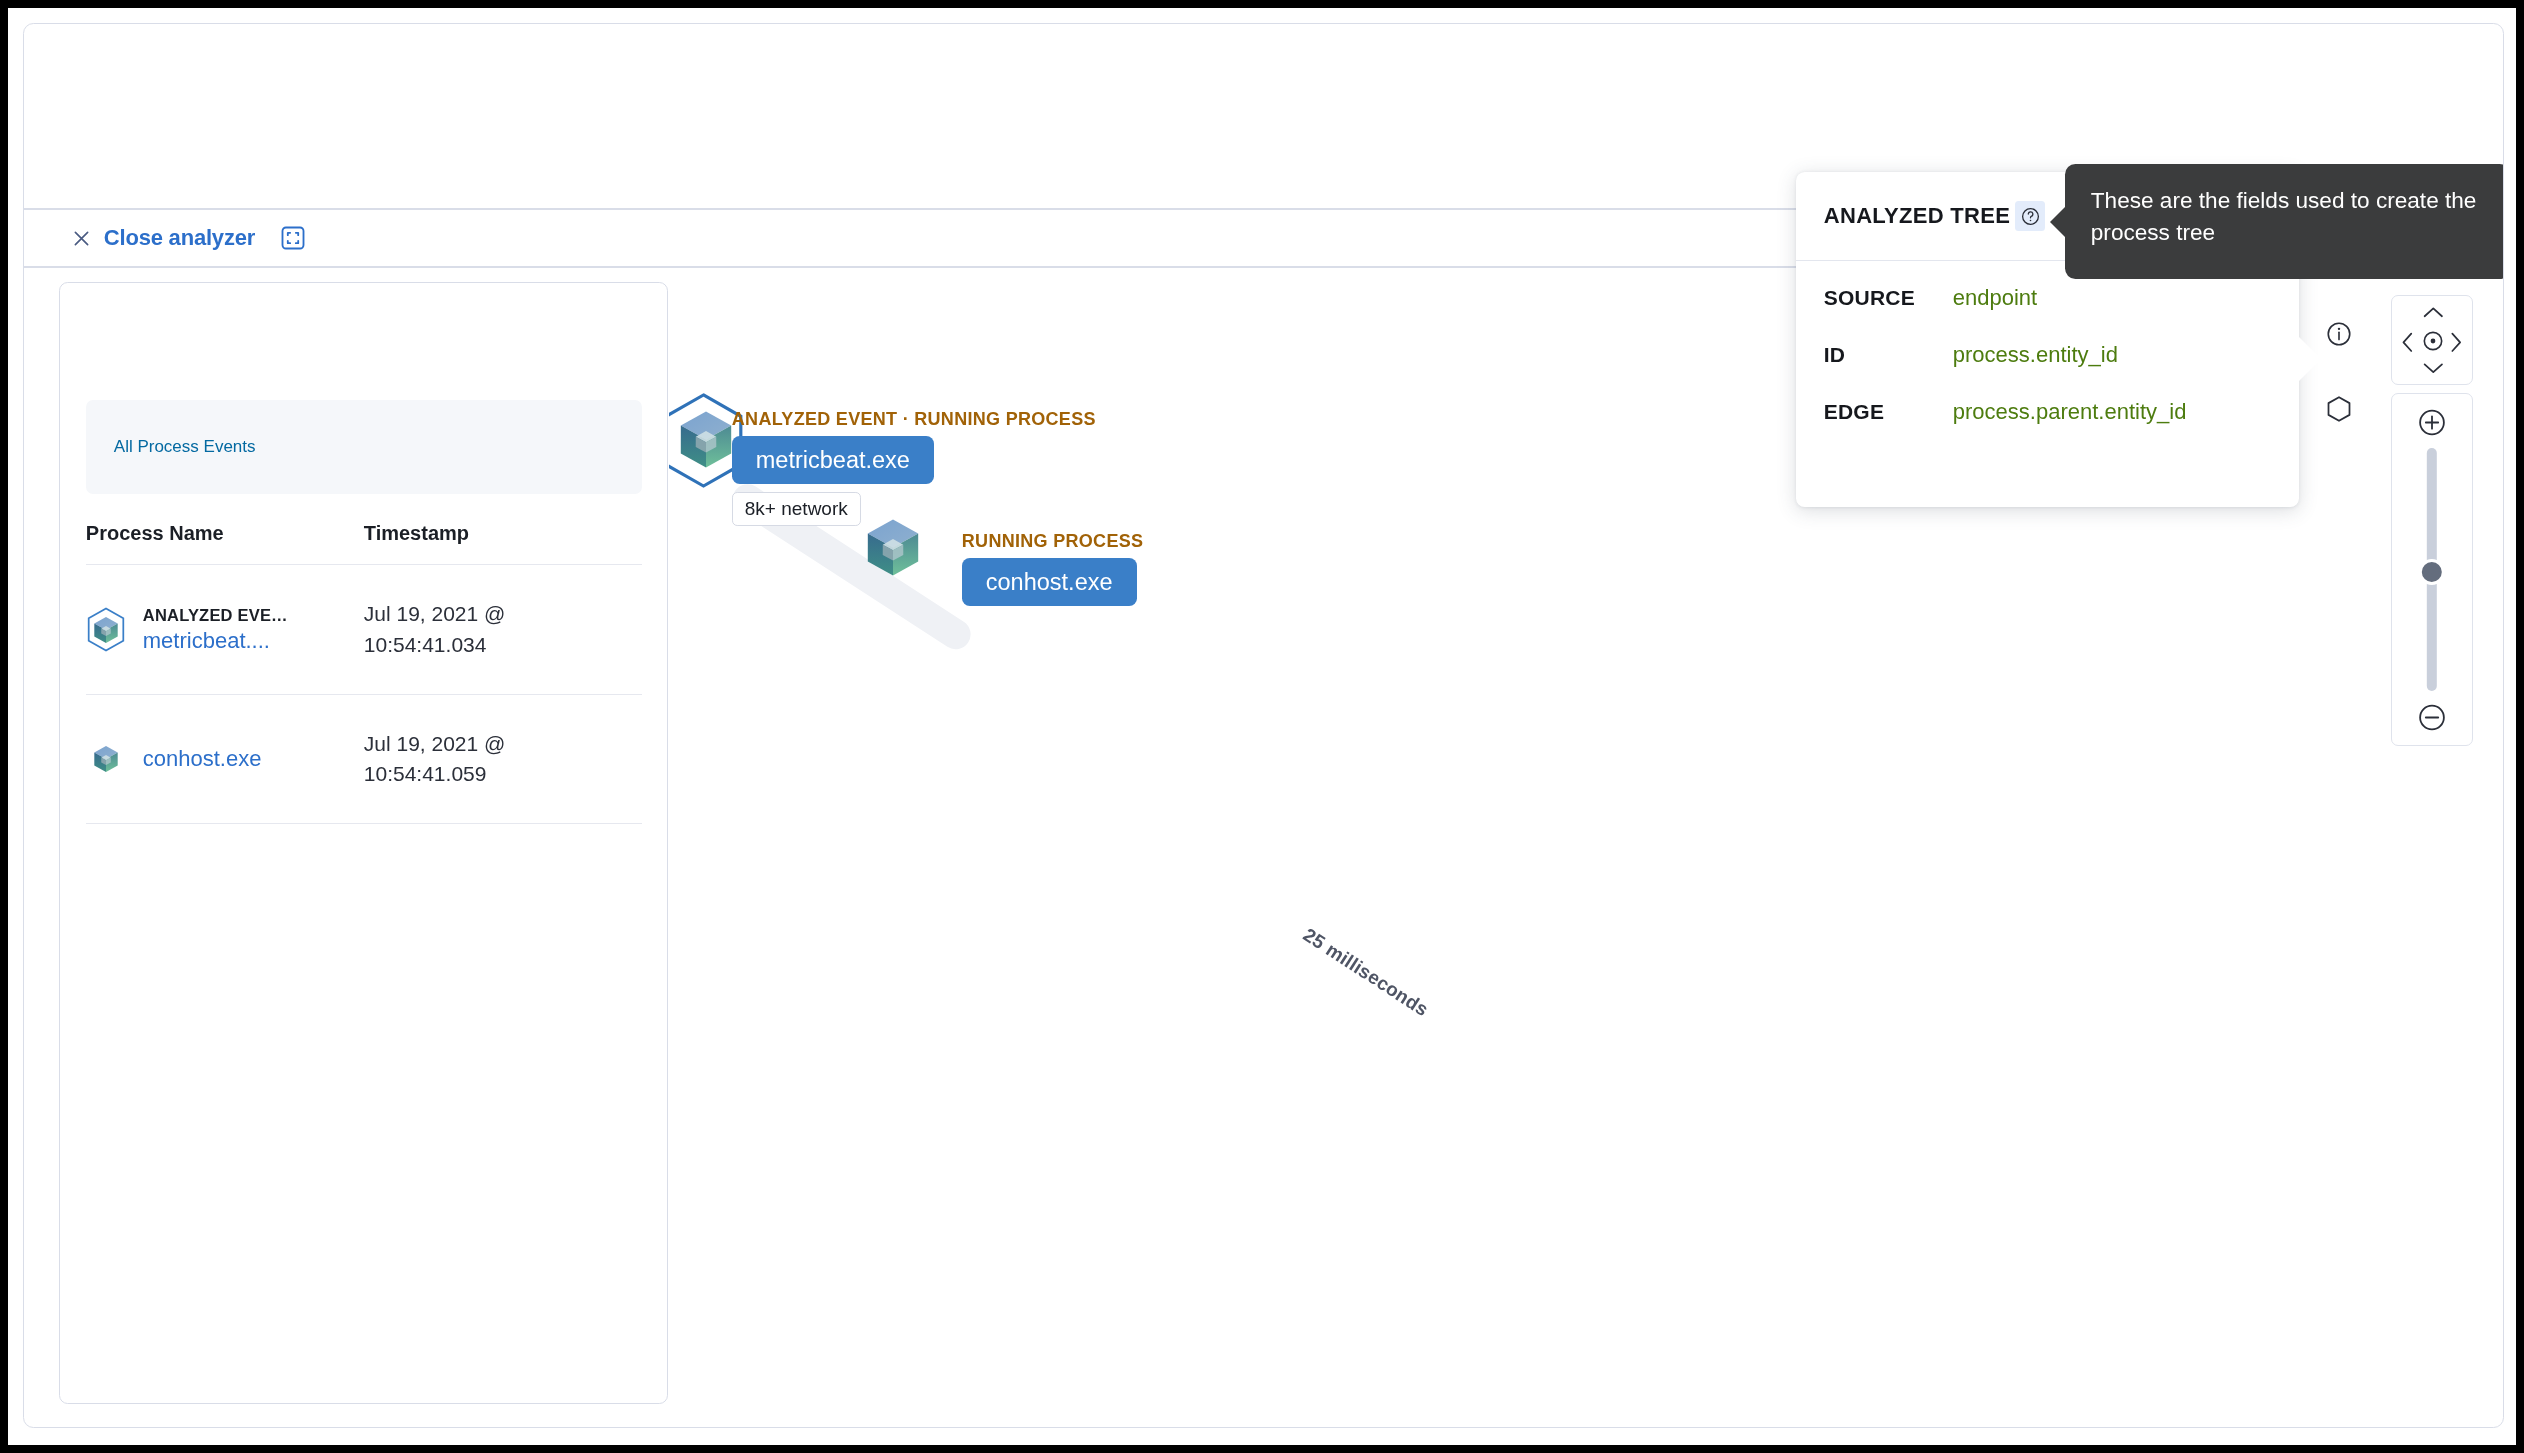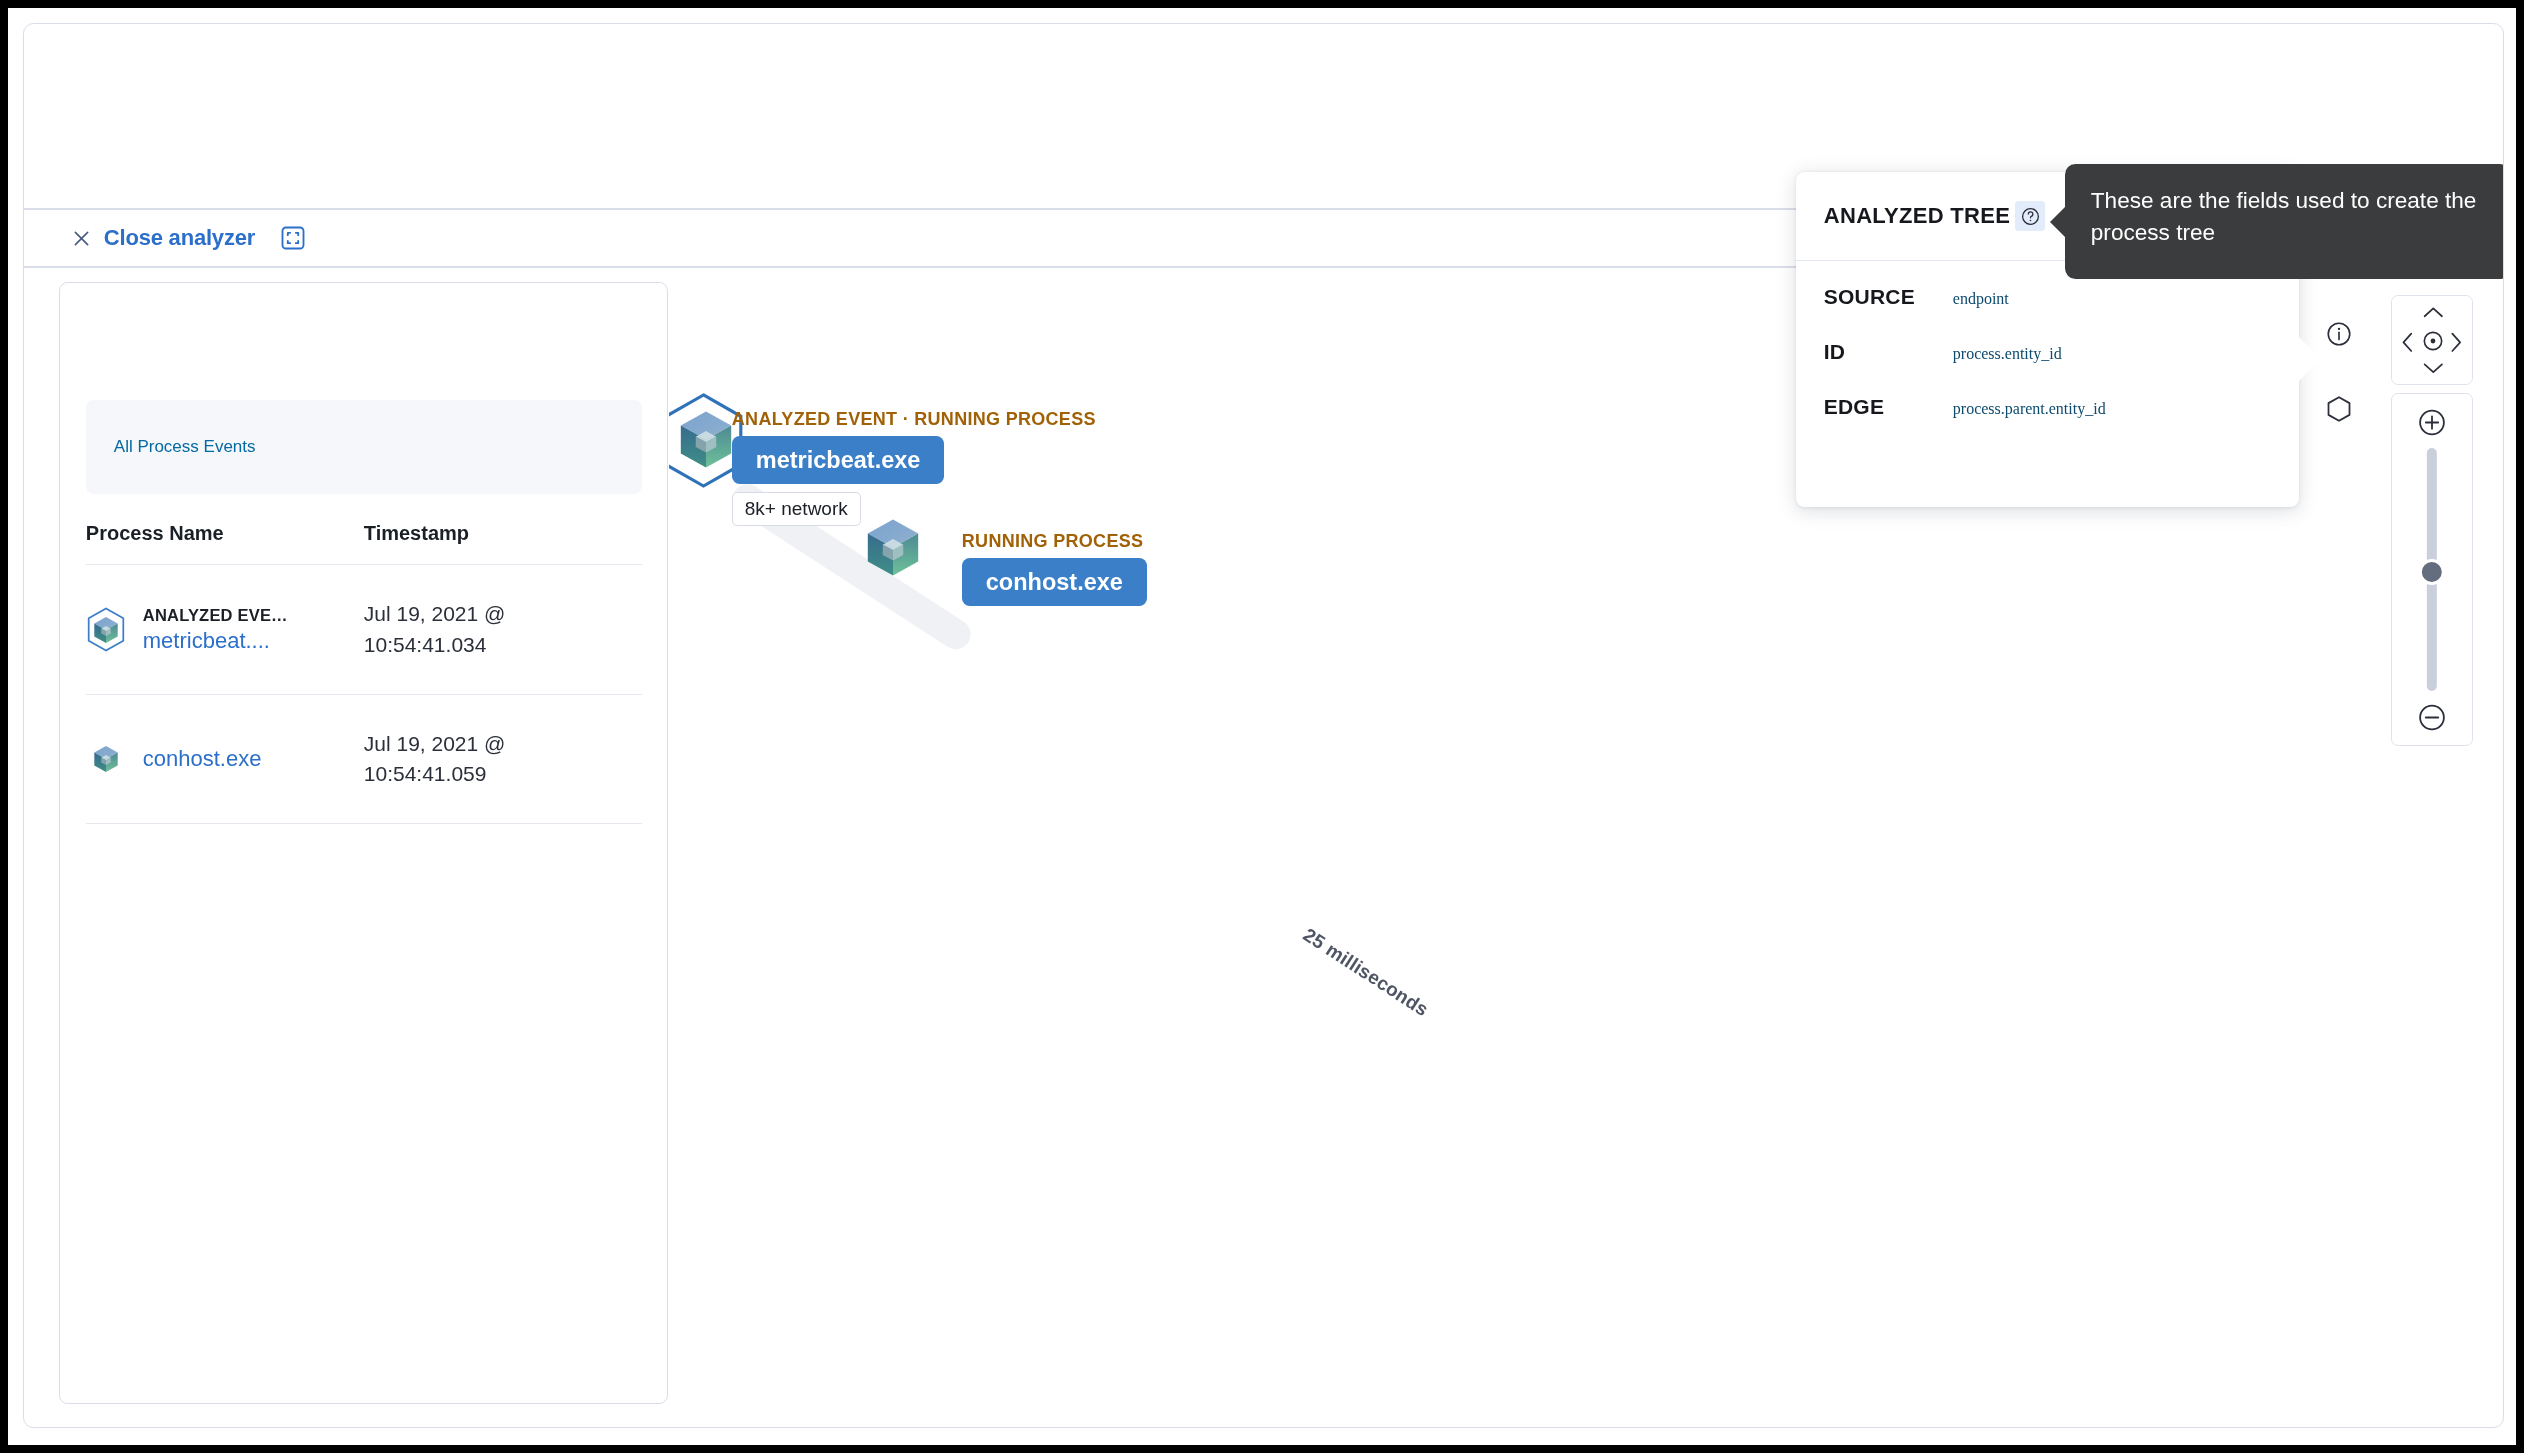--- a/index.html
+++ b/index.html
@@ -144,21 +144,21 @@
     display: flex; flex-direction: column; align-items: flex-start;
   }
   .node-kind {
     font-size: 18px; font-weight: 700; color: #a16207;
     letter-spacing: 0.3px; white-space: nowrap;
     margin-bottom: 6px;
   }
   .node-pill {
     background: #3a7fc8;
     color: #ffffff;
-    font-size: 23.5px; font-weight: 700;
+    font-size: 23.5px; font-weight: 400;
     padding: 10.4px 24px;
     border-radius: 7.8px;
     white-space: nowrap;
     cursor: pointer;
   }
   .node-badge {
     margin-top: 7.8px;
     background: #ffffff;
     border: 1.7px solid #d6dae4;
     border-radius: 5.2px;
@@ -216,21 +216,21 @@
     display:flex; align-items:center; justify-content:center;
     cursor:pointer;
   }
   #pop-body { padding: 24px 28px 0 28px; }
   .pop-row { display: flex; align-items: baseline; margin-bottom: 31px; }
   .pop-key {
     width: 129px;
     font-size: 21px; font-weight: 700; color: #16181d;
     letter-spacing: 0.2px;
   }
-  .pop-val { font-size: 16px; color: #0c4a6e; font-family: Liberation Serif, serif; }
+  .pop-val { font-size: 22px; color: #4d7c0f; }
 
   #pop-arrow {
     position: absolute;
     right: -22.6px; top: 165px;
     width: 0; height: 0;
     border-top: 22.6px solid transparent;
     border-bottom: 22.6px solid transparent;
     border-left: 22.6px solid #ffffff;
   }
 

